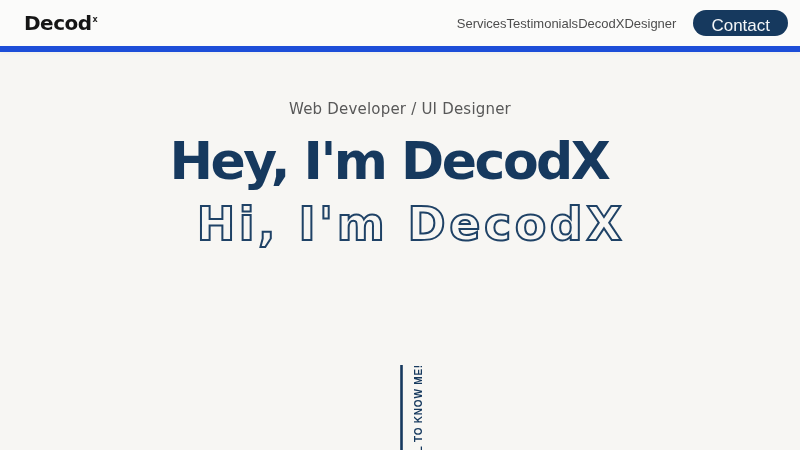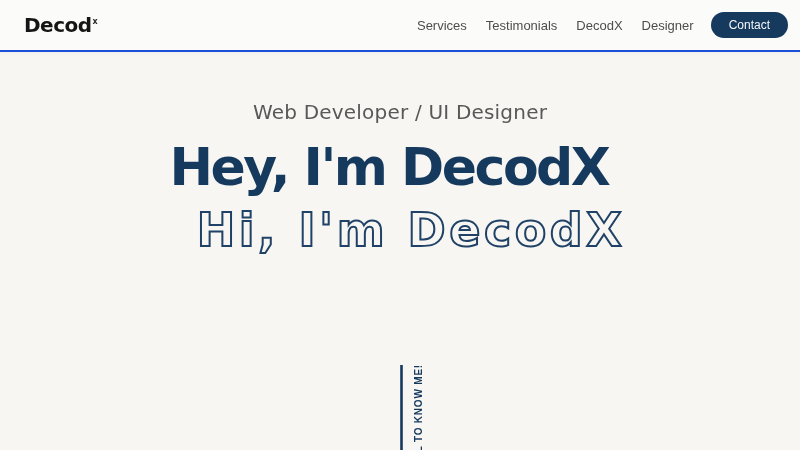--- a/index.html
+++ b/index.html
@@ -7,21 +7,21 @@
   body {
     background: #f7f6f3;
     font-family: "Liberation Sans", sans-serif;
     position: relative;
   }
 
   
   .site-header {
     height: 52px;
     background: #fbfbfa;
-    border-bottom: 2px solid #1d4ed8;
+    border-bottom: 6px solid #1d4ed8;
     box-shadow: 0 1px 5px rgba(0,0,0,0.04);
     display: flex;
     align-items: center;
     justify-content: space-between;
     padding: 0 12px 0 24px;
     position: relative;
     z-index: 2;
   }
   .logo {
     font-family: "DejaVu Sans", sans-serif;
@@ -33,51 +33,51 @@
     white-space: nowrap;
   }
   .logo sup {
     font-size: 8px;
     font-weight: 700;
     vertical-align: 8px;
     margin-left: 1px;
     color: #2a2a2a;
   }
   .header-right { display: flex; align-items: center; }
-  .nav { display: flex; align-items: center; gap: 19px; margin-right: 17px; }
+  .nav { display: flex; align-items: center; margin-right: 17px; }
   .nav-link {
     font-size: 13px;
     color: #4d4d4d;
     text-decoration: none;
     cursor: pointer;
     white-space: nowrap;
   }
   .contact-btn {
     background: #16395e;
     color: #f4f6f8;
     font-family: "Liberation Sans", sans-serif;
-    font-size: 12px;
+    font-size: 17px;
     border: none;
     border-radius: 14px;
     padding: 7px 18px 7px;
     cursor: pointer;
     line-height: 1;
     height: 26px;
   }
 
   
   .hero {
     position: relative;
     height: 398px;
     text-align: center;
     padding-top: 48px;
   }
   .hero-subtitle {
     font-family: "DejaVu Sans", sans-serif;
-    font-size: 20px;
+    font-size: 15px;
     color: #585858;
     letter-spacing: 0.2px;
   }
   .hero-headline {
     font-family: "DejaVu Sans", sans-serif;
     font-weight: 800;
     font-size: 52px;
     line-height: 1;
     letter-spacing: -2.5px;
     color: #16395e;

